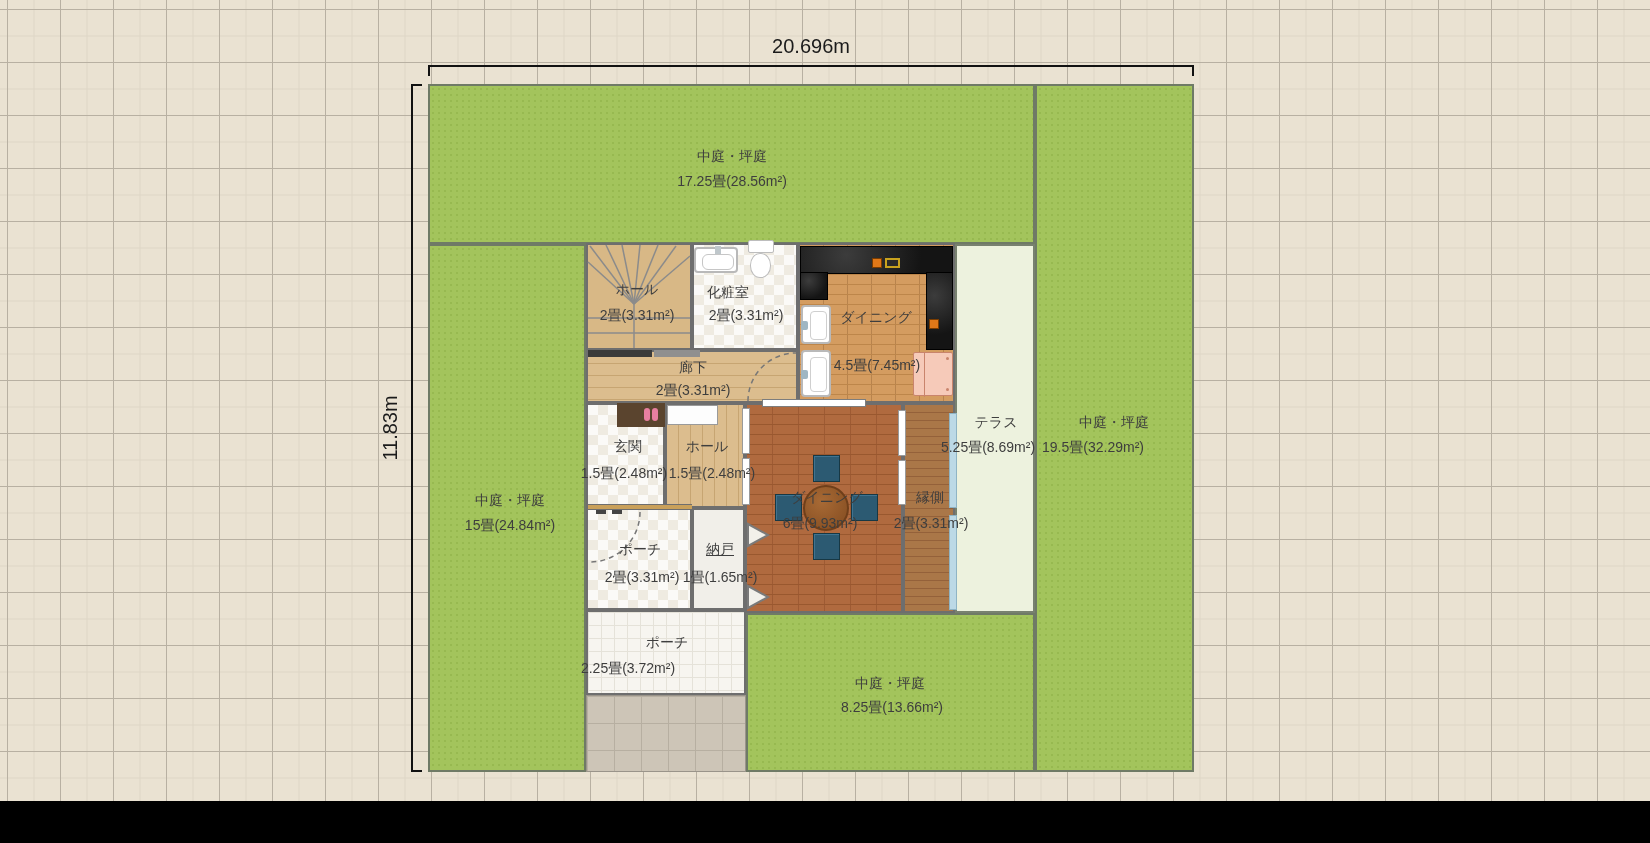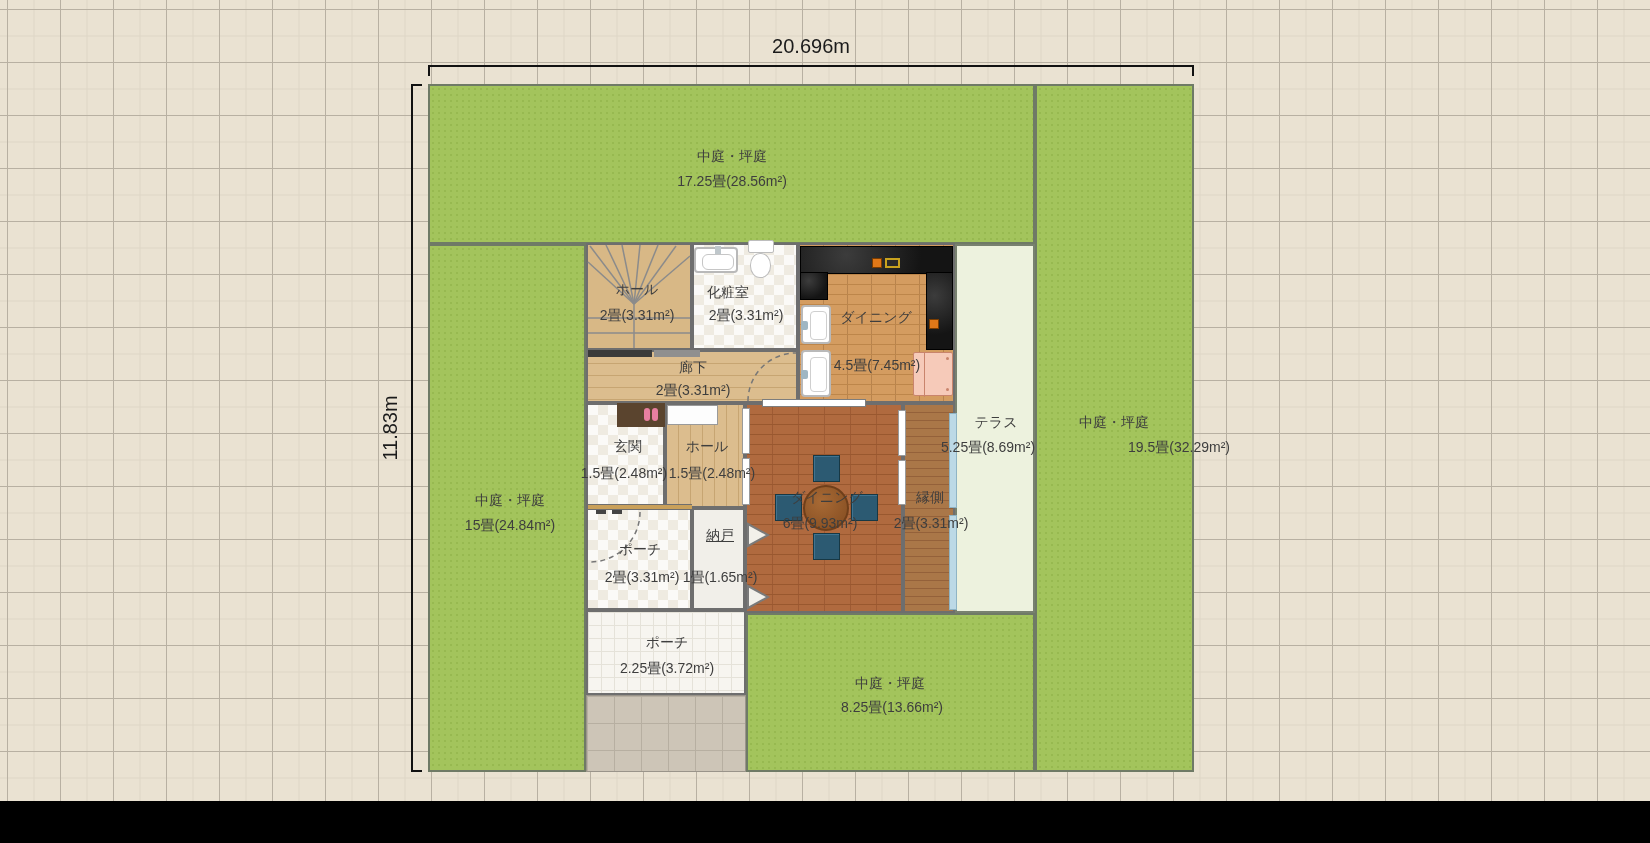--- a/index.html
+++ b/index.html
@@ -155,45 +155,45 @@
     </g>
     <g stroke="#7a7a7a" stroke-width="2" fill="#f2f0ea">
       <path d="M 748 524 L 768 535 L 748 546 Z"></path>
       <path d="M 748 586 L 768 597 L 748 608 Z"></path>
     </g>
   </svg>
 
   <div class="lbl" style="left:732px;top:156px;">中庭・坪庭</div>
   <div class="lbl" style="left:732px;top:181px;">17.25畳(28.56m²)</div>
   <div class="lbl" style="left:1114px;top:422px;">中庭・坪庭</div>
-  <div class="lbl" style="left:1179px;top:447px;">19.5畳(32.29m²)</div>
+  <div class="lbl" style="left:1093px;top:447px;">19.5畳(32.29m²)</div>
   <div class="lbl" style="left:510px;top:500px;">中庭・坪庭</div>
   <div class="lbl" style="left:510px;top:525px;">15畳(24.84m²)</div>
   <div class="lbl" style="left:890px;top:683px;">中庭・坪庭</div>
   <div class="lbl" style="left:892px;top:707px;">8.25畳(13.66m²)</div>
 
   <div class="lbl" style="left:637px;top:289px;">ホール</div>
   <div class="lbl" style="left:637px;top:315px;">2畳(3.31m²)</div>
   <div class="lbl" style="left:728px;top:292px;">化粧室</div>
   <div class="lbl" style="left:746px;top:315px;">2畳(3.31m²)</div>
   <div class="lbl" style="left:876px;top:317px;">ダイニング</div>
   <div class="lbl" style="left:877px;top:341px;margin-top:24px;">4.5畳(7.45m²)</div>
   <div class="lbl" style="left:693px;top:367px;">廊下</div>
   <div class="lbl" style="left:693px;top:390px;">2畳(3.31m²)</div>
   <div class="lbl" style="left:628px;top:446px;">玄関</div>
   <div class="lbl" style="left:624px;top:473px;">1.5畳(2.48m²)</div>
   <div class="lbl" style="left:707px;top:446px;">ホール</div>
   <div class="lbl" style="left:712px;top:473px;">1.5畳(2.48m²)</div>
   <div class="lbl" style="left:640px;top:549px;">ポーチ</div>
   <div class="lbl" style="left:642px;top:577px;">2畳(3.31m²)</div>
-  <div class="lbl" style="left:720px;top:535px;text-decoration:underline;">納戸</div>
+  <div class="lbl" style="left:720px;top:549px;text-decoration:underline;">納戸</div>
   <div class="lbl" style="left:720px;top:577px;">1畳(1.65m²)</div>
   <div class="lbl" style="left:827px;top:497px;">ダイニング</div>
   <div class="lbl" style="left:820px;top:523px;">6畳(9.93m²)</div>
   <div class="lbl" style="left:930px;top:497px;">縁側</div>
   <div class="lbl" style="left:931px;top:523px;">2畳(3.31m²)</div>
   <div class="lbl" style="left:996px;top:422px;">テラス</div>
   <div class="lbl" style="left:988px;top:447px;">5.25畳(8.69m²)</div>
   <div class="lbl" style="left:667px;top:642px;">ポーチ</div>
-  <div class="lbl" style="left:667px;top:668px;">2.25畳(3.72m²)</div>
+  <div class="lbl" style="left:628px;top:668px;">2.25畳(3.72m²)</div>
 
   <div class="abs" style="left:0;top:801px;width:1650px;height:42px;background:#000;z-index:50;"></div>
 </div>
 
 </body></html>

